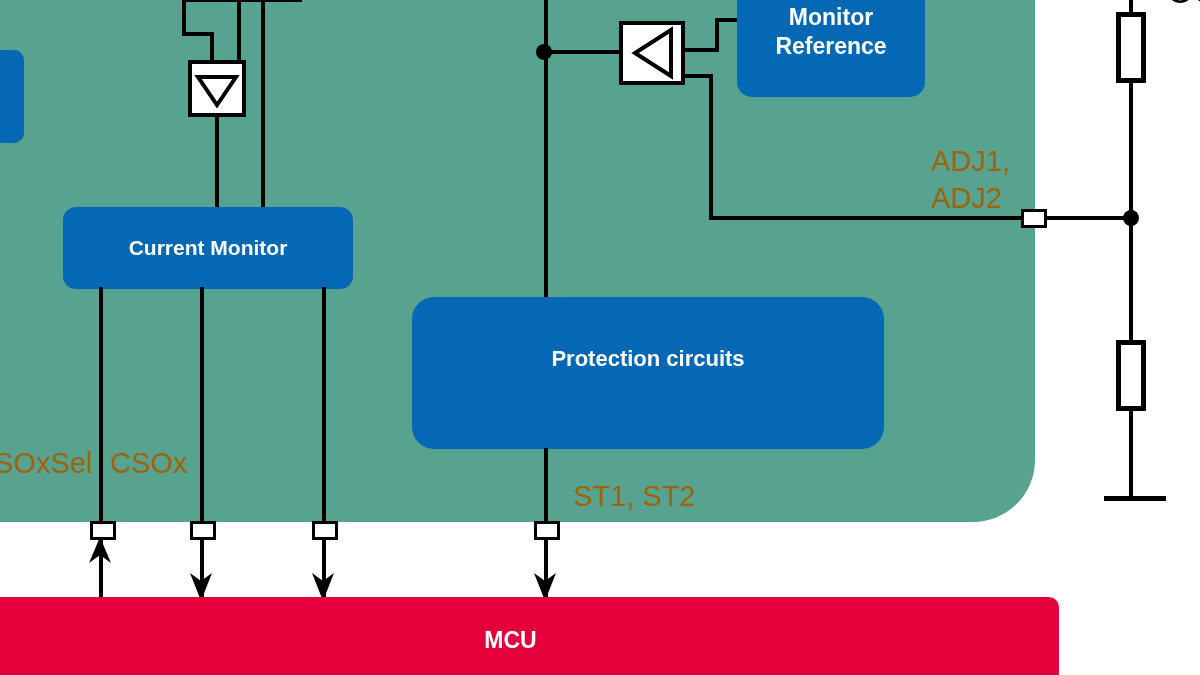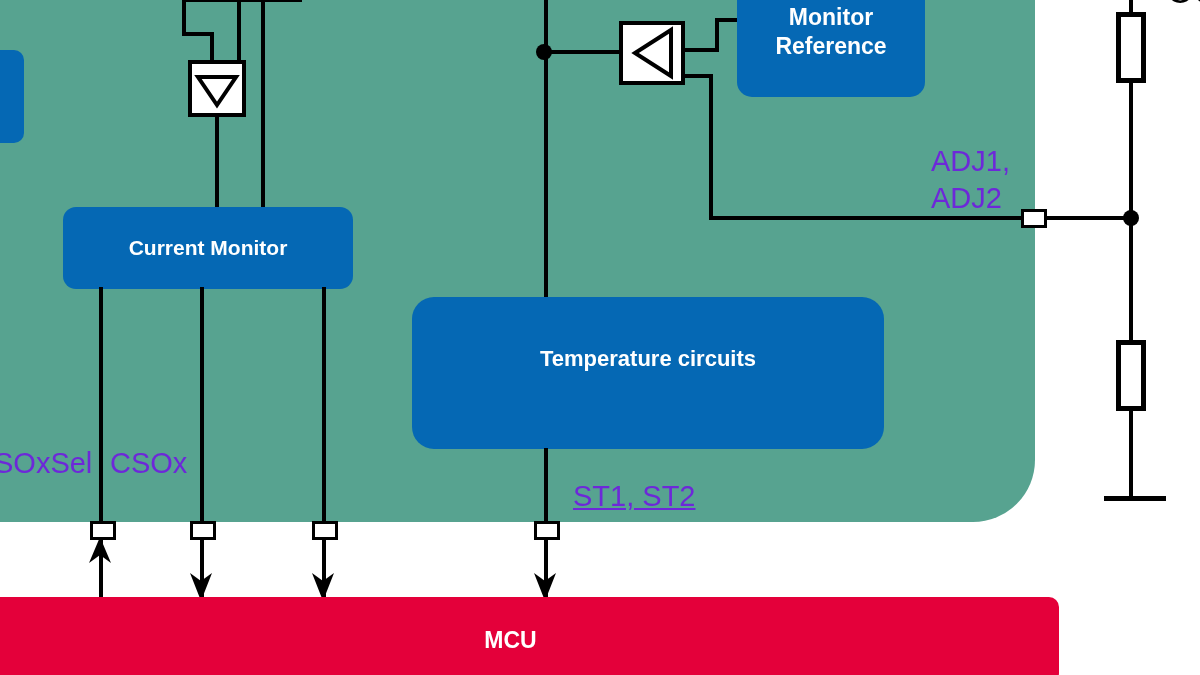--- a/index.html
+++ b/index.html
@@ -91,21 +91,21 @@
     position: absolute;
     background: #ffffff;
     border: 4px solid #000000;
     box-sizing: border-box;
   }
   .resistor { position: absolute; background: #ffffff; border: 5px solid #000000; box-sizing: border-box; }
 
   
   .lbl {
     position: absolute;
-    color: #6d28d9;
+    color: #a16207;
     font-size: 29px;
     line-height: 1.27;
     white-space: pre;
   }
 
   svg.sym { position: absolute; overflow: visible; }
 </style>
 </head>
 <body>
 
@@ -158,21 +158,21 @@
 
   <div class="wire wh" style="left:683px; top:74px; width:30px;"></div>
   <div class="wire wv" style="left:709px; top:74px; height:146px;"></div>
   <div class="wire wh" style="left:709px; top:216px; width:320px;"></div>
 
   <div class="blk bandgap">
     <span><span>Monitor</span><br><span>Reference</span></span>
   </div>
 
   <div class="blk prot">
-    <span><span>Temperature circuits</span><br><br></span>
+    <span><span>Protection circuits</span><br><br></span>
   </div>
 
   <div class="wire wv" style="left:544px; top:448px; height:77px;"></div>
 
   <div class="wire wv" style="left:1129px; top:-2px; height:18px;"></div>
   <div class="resistor" style="left:1116px; top:12px; width:30px; height:71px;"></div>
   <div class="wire wv" style="left:1129px; top:80px; height:262px;"></div>
   <div class="dot" style="left:1123px; top:210px;"></div>
   <div class="resistor" style="left:1116px; top:340px; width:30px; height:71px;"></div>
   <div class="wire wv" style="left:1129px; top:408px; height:91px;"></div>
@@ -201,21 +201,21 @@
 
   <div class="wire wv" style="left:544px; top:540px; height:62px;"></div>
   <svg class="sym" style="left:529px; top:570px;" width="32" height="32" viewBox="0 0 32 32">
     <path d="M16 31 L5 3 L16 11 L27 3 Z" fill="#000000"></path>
   </svg>
 
   <div class="wire wh" style="left:1045px; top:216px; width:86px;"></div>
 
   <div class="lbl" style="left:-6px; top:445px;">SOxSel</div>
   <div class="lbl" style="left:110px; top:445px;">CSOx</div>
-  <div class="lbl" style="left:573px; top:478px;text-decoration:underline;">ST1, ST2</div>
+  <div class="lbl" style="left:573px; top:478px;">ST1, ST2</div>
   <div class="lbl" style="left:931px; top:143px;">ADJ1,
 ADJ2</div>
 
   <div style="position:absolute; left:1167px; top:-28px; font-size:34px; color:#000000; white-space:pre;">OU</div>
 
   <div class="mcu">
     <span>MCU</span>
   </div>
 
 </div>

